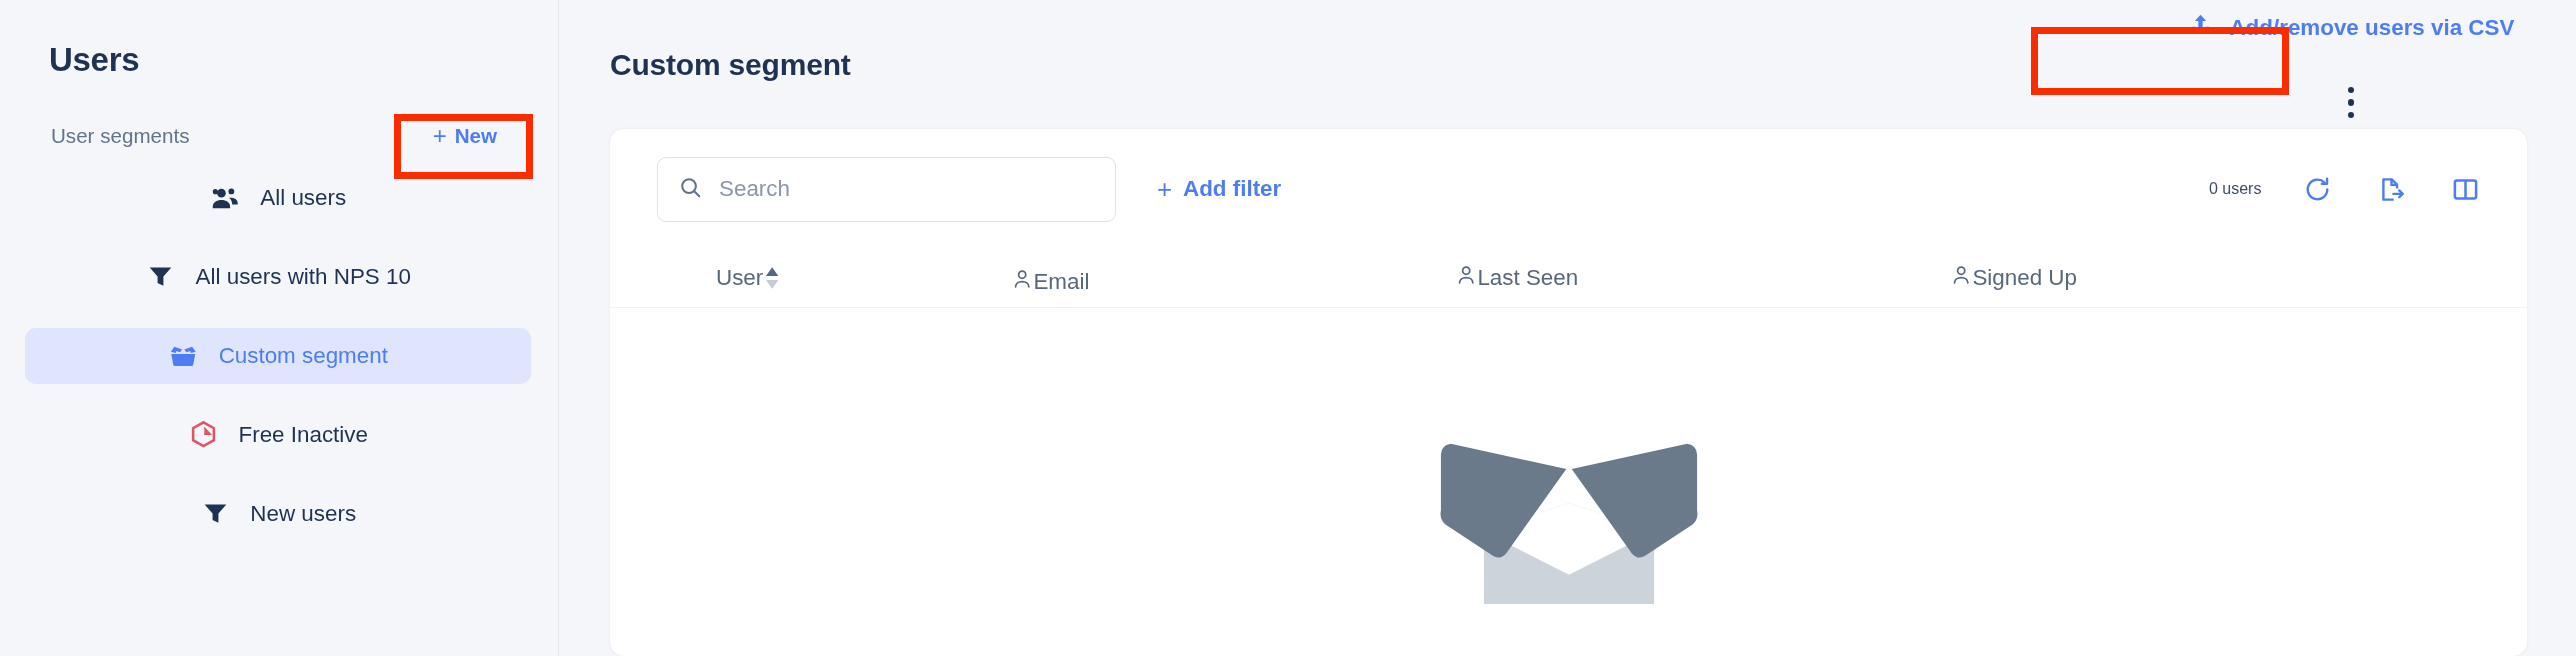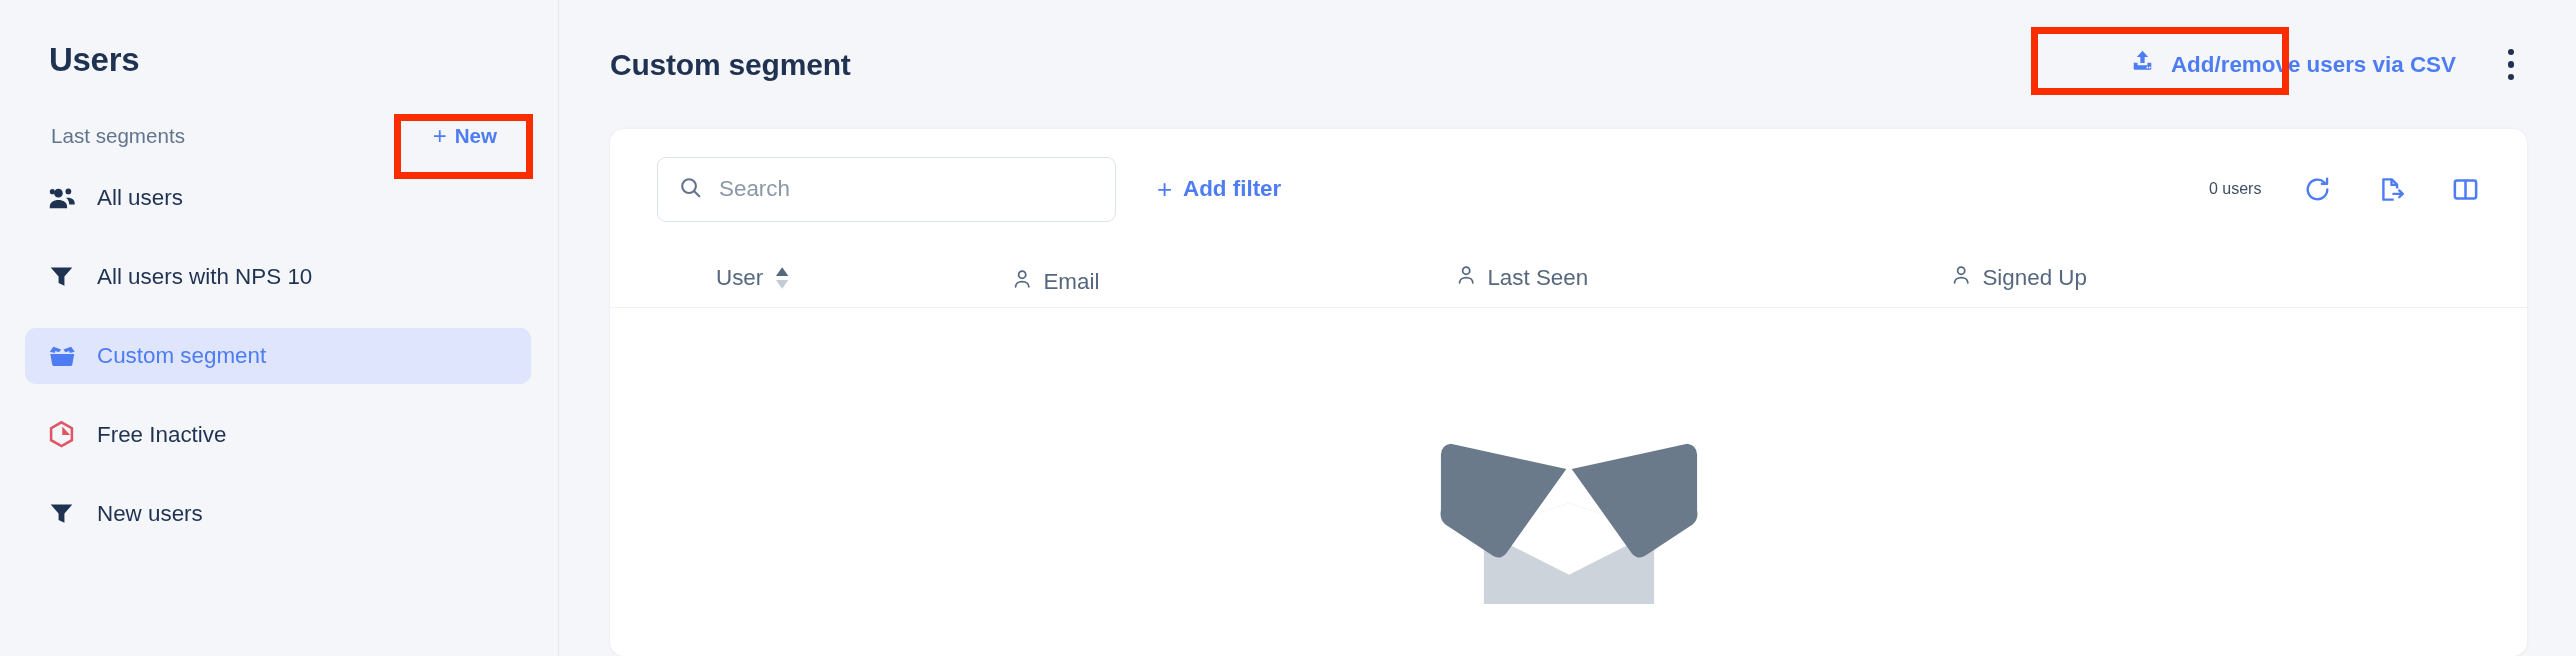--- a/index.html
+++ b/index.html
@@ -72,20 +72,21 @@
     display: flex;
     align-items: center;
     gap: 20px;
     height: 56px;
     padding: 0 21.5px;
     border-radius: 10.8px;
     cursor: pointer;
     color: #1f3251;
     font-size: 22.4px;
     margin-bottom: 23px;
+    justify-content: center;
   }
   .seg-item.active {
     background: #dfe5fc;
     color: #4d7cf3;
   }
   .seg-icon {
     width: 30.5px;
     height: 30.5px;
     flex: 0 0 30.5px;
     display: flex;
@@ -113,20 +114,21 @@
   .page-title {
     font-size: 30px;
     font-weight: 600;
     color: #1f3251;
     letter-spacing: -0.2px;
   }
   .header-right {
     display: flex;
     align-items: center;
     gap: 27px;
+    flex-direction: column;
   }
   .csv-btn {
     display: flex;
     align-items: center;
     gap: 15.2px;
     color: #4d7cf3;
     font-size: 22.4px;
     font-weight: 600;
     background: none;
     border: none;
@@ -229,21 +231,20 @@
     align-items: center;
     height: 59px;
     border-bottom: 0.9px solid #eef1f5;
     padding: 0 0 0 33px;
     color: #56687e;
     font-size: 22.4px;
   }
   .th {
     display: flex;
     align-items: center;
-    gap: 10px;
     white-space: nowrap;
   }
   .th-user    { width: 368px; padding-left: 73px; }
   .th-email   { width: 444px; margin-top: 8px; }
   .th-last    { width: 495px; }
   .th-signed  { width: 359px; }
   .sort-arrows {
     display: inline-flex;
     flex-direction: column;
     gap: 1.8px;
@@ -274,21 +275,21 @@
 </style>
 </head>
 <body>
 
 <div class="app">
 
   <aside class="sidebar">
     <div class="sidebar-title">Users</div>
 
     <div class="segments-header">
-      <span class="segments-label">Last segments</span>
+      <span class="segments-label">User segments</span>
       <button class="new-btn">
         <span class="plus">+</span>
         <span>New</span>
       </button>
     </div>
 
     <nav class="seg-list">
 
       <div class="seg-item">
         <span class="seg-icon">

